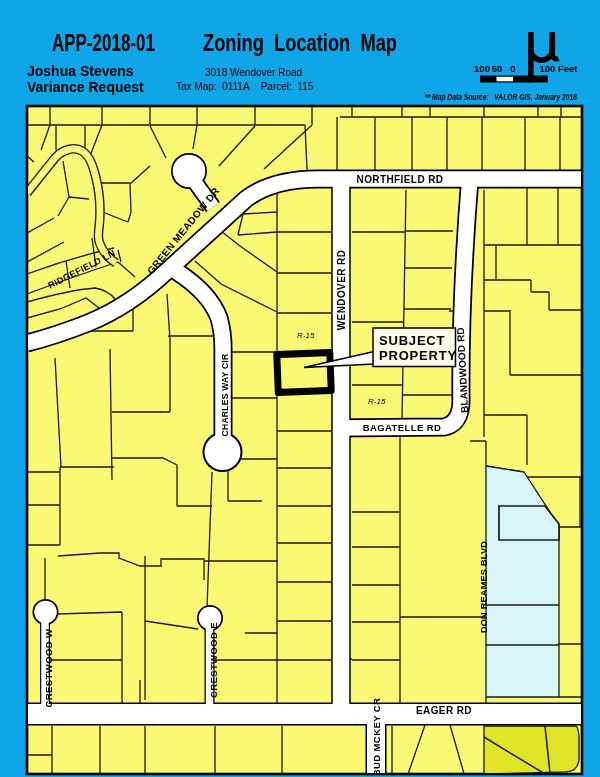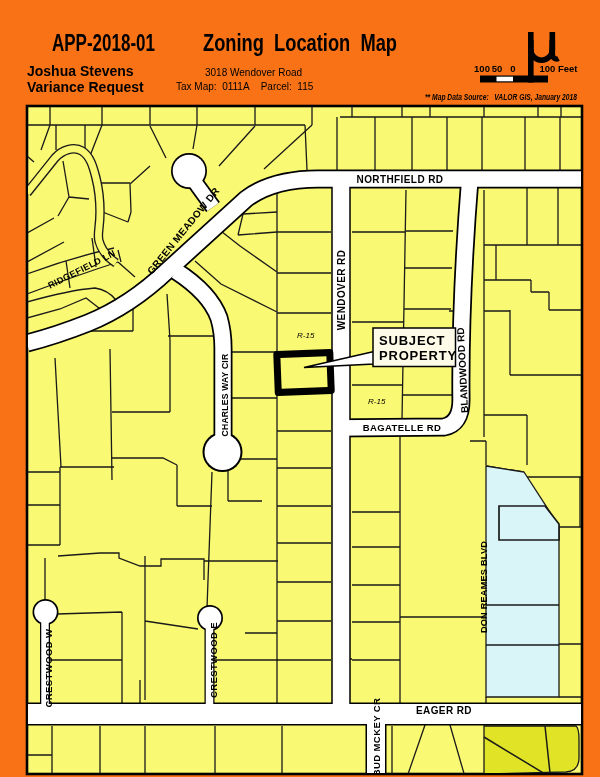--- a/index.html
+++ b/index.html
@@ -1,16 +1,16 @@
 <!DOCTYPE html>
 <html><head>
 <meta charset="utf-8">
 <style>
   html,body{margin:0;padding:0;background:#fff;}
-  #page{position:relative;width:600px;height:777px;background:#f97316;font-family:"Liberation Sans",sans-serif;}
+  #page{position:relative;width:600px;height:777px;background:#0ea5e9;font-family:"Liberation Sans",sans-serif;}
   svg{display:block;}
 </style>
 </head>
 <body>
 <div id="page">
 <svg width="600" height="777" viewBox="0 0 600 777">
 
 <text x="52" y="51" font-size="24" font-weight="bold" textLength="103" lengthAdjust="spacingAndGlyphs">APP-2018-01</text>
 
 <text x="203" y="51" font-size="24" font-weight="bold" textLength="194" lengthAdjust="spacingAndGlyphs">Zoning&nbsp;&nbsp;Location&nbsp;&nbsp;Map</text>

